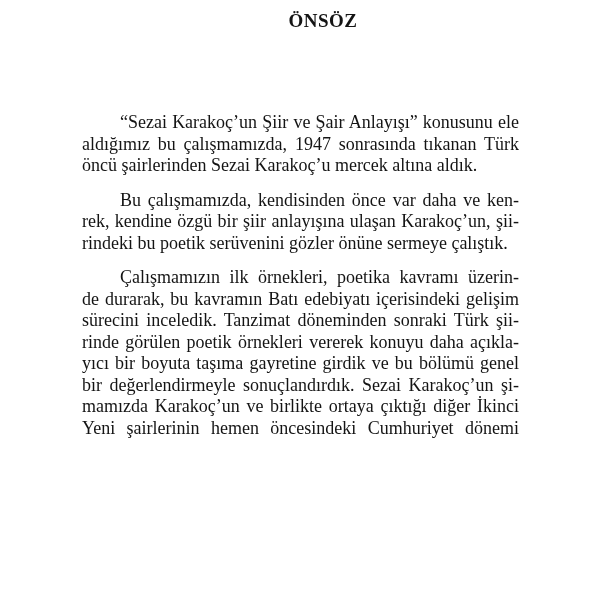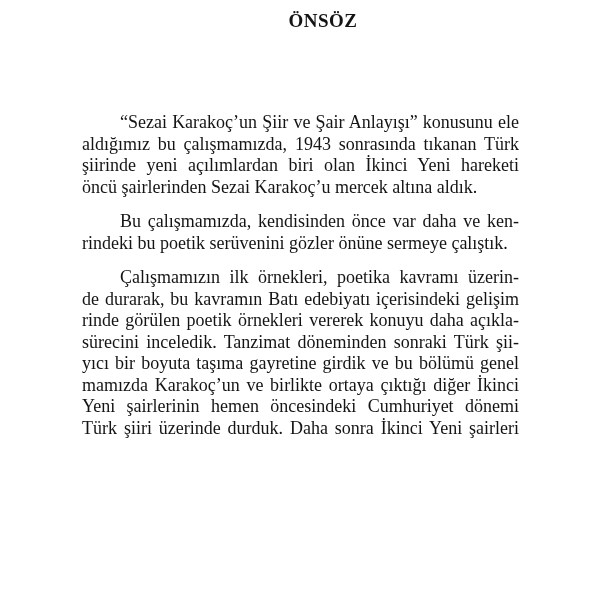--- a/index.html
+++ b/index.html
@@ -56,32 +56,32 @@
   }
 </style>
 </head>
 <body>
 
 <div class="page" style="--page-bg: #ffffff; --text-color: #141414;">
   <h1 class="page-title">ÖNSÖZ</h1>
   <div class="body-text" id="body-text">
       <div class="paragraph">
         <div class="line first">“Sezai Karakoç’un Şiir ve Şair Anlayışı” konusunu ele</div>
-        <div class="line">aldığımız bu çalışmamızda, 1943 sonrasında tıkanan Türk</div>
-        <div class="line">şiirinde yeni açılımlardan biri olan İkinci Yeni hareketi</div>
+        <div class="line">aldığımız bu çalışmamızda, 1947 sonrasında tıkanan Türk</div>
         <div class="line last">öncü şairlerinden Sezai Karakoç’u mercek altına aldık.</div>
       </div>
       <div class="paragraph">
         <div class="line first">Bu çalışmamızda, kendisinden önce var daha ve ken-</div>
+        <div class="line">rek, kendine özgü bir şiir anlayışına ulaşan Karakoç’un, şii-</div>
         <div class="line last">rindeki bu poetik serüvenini gözler önüne sermeye çalıştık.</div>
       </div>
       <div class="paragraph">
         <div class="line first">Çalışmamızın ilk örnekleri, poetika kavramı üzerin-</div>
         <div class="line">de durarak, bu kavramın Batı edebiyatı içerisindeki gelişim</div>
+        <div class="line">sürecini inceledik. Tanzimat döneminden sonraki Türk şii-</div>
         <div class="line">rinde görülen poetik örnekleri vererek konuyu daha açıkla-</div>
-        <div class="line">sürecini inceledik. Tanzimat döneminden sonraki Türk şii-</div>
         <div class="line">yıcı bir boyuta taşıma gayretine girdik ve bu bölümü genel</div>
+        <div class="line">bir değerlendirmeyle sonuçlandırdık. Sezai Karakoç’un şi-</div>
         <div class="line">mamızda Karakoç’un ve birlikte ortaya çıktığı diğer İkinci</div>
         <div class="line">Yeni şairlerinin hemen öncesindeki Cumhuriyet dönemi</div>
-        <div class="line">Türk şiiri üzerinde durduk. Daha sonra İkinci Yeni şairleri</div>
       </div>
     </div>
 </div>
 
 </body></html>

